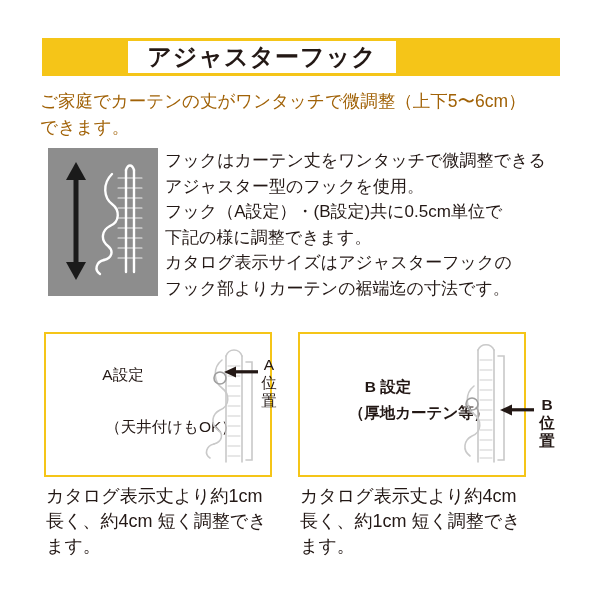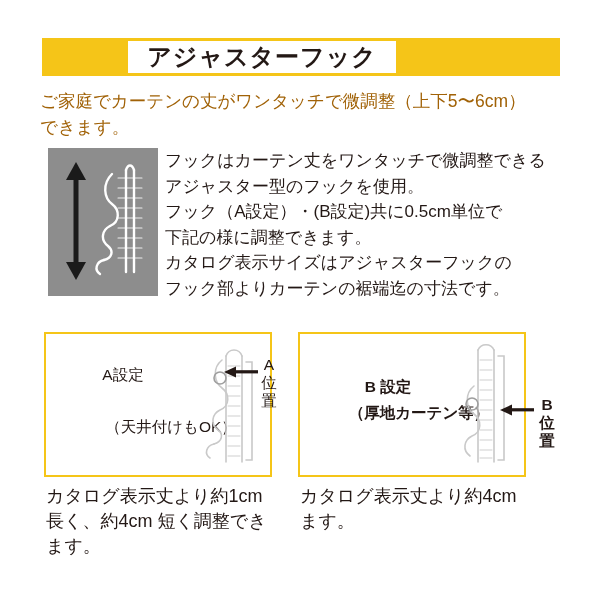--- a/index.html
+++ b/index.html
@@ -282,17 +282,18 @@
     </div>
 
     <div class="cap cap-a">
       <div>カタログ表示丈より約1cm</div>
       <div>長く、約4cm 短く調整でき</div>
       <div>ます。</div>
     </div>
 
     <div class="cap cap-b">
       <div>カタログ表示丈より約4cm</div>
+      <div>長く、約1cm 短く調整でき</div>
       <div>ます。</div>
     </div>
 
   </div>
 </div>
 
 </body></html>

